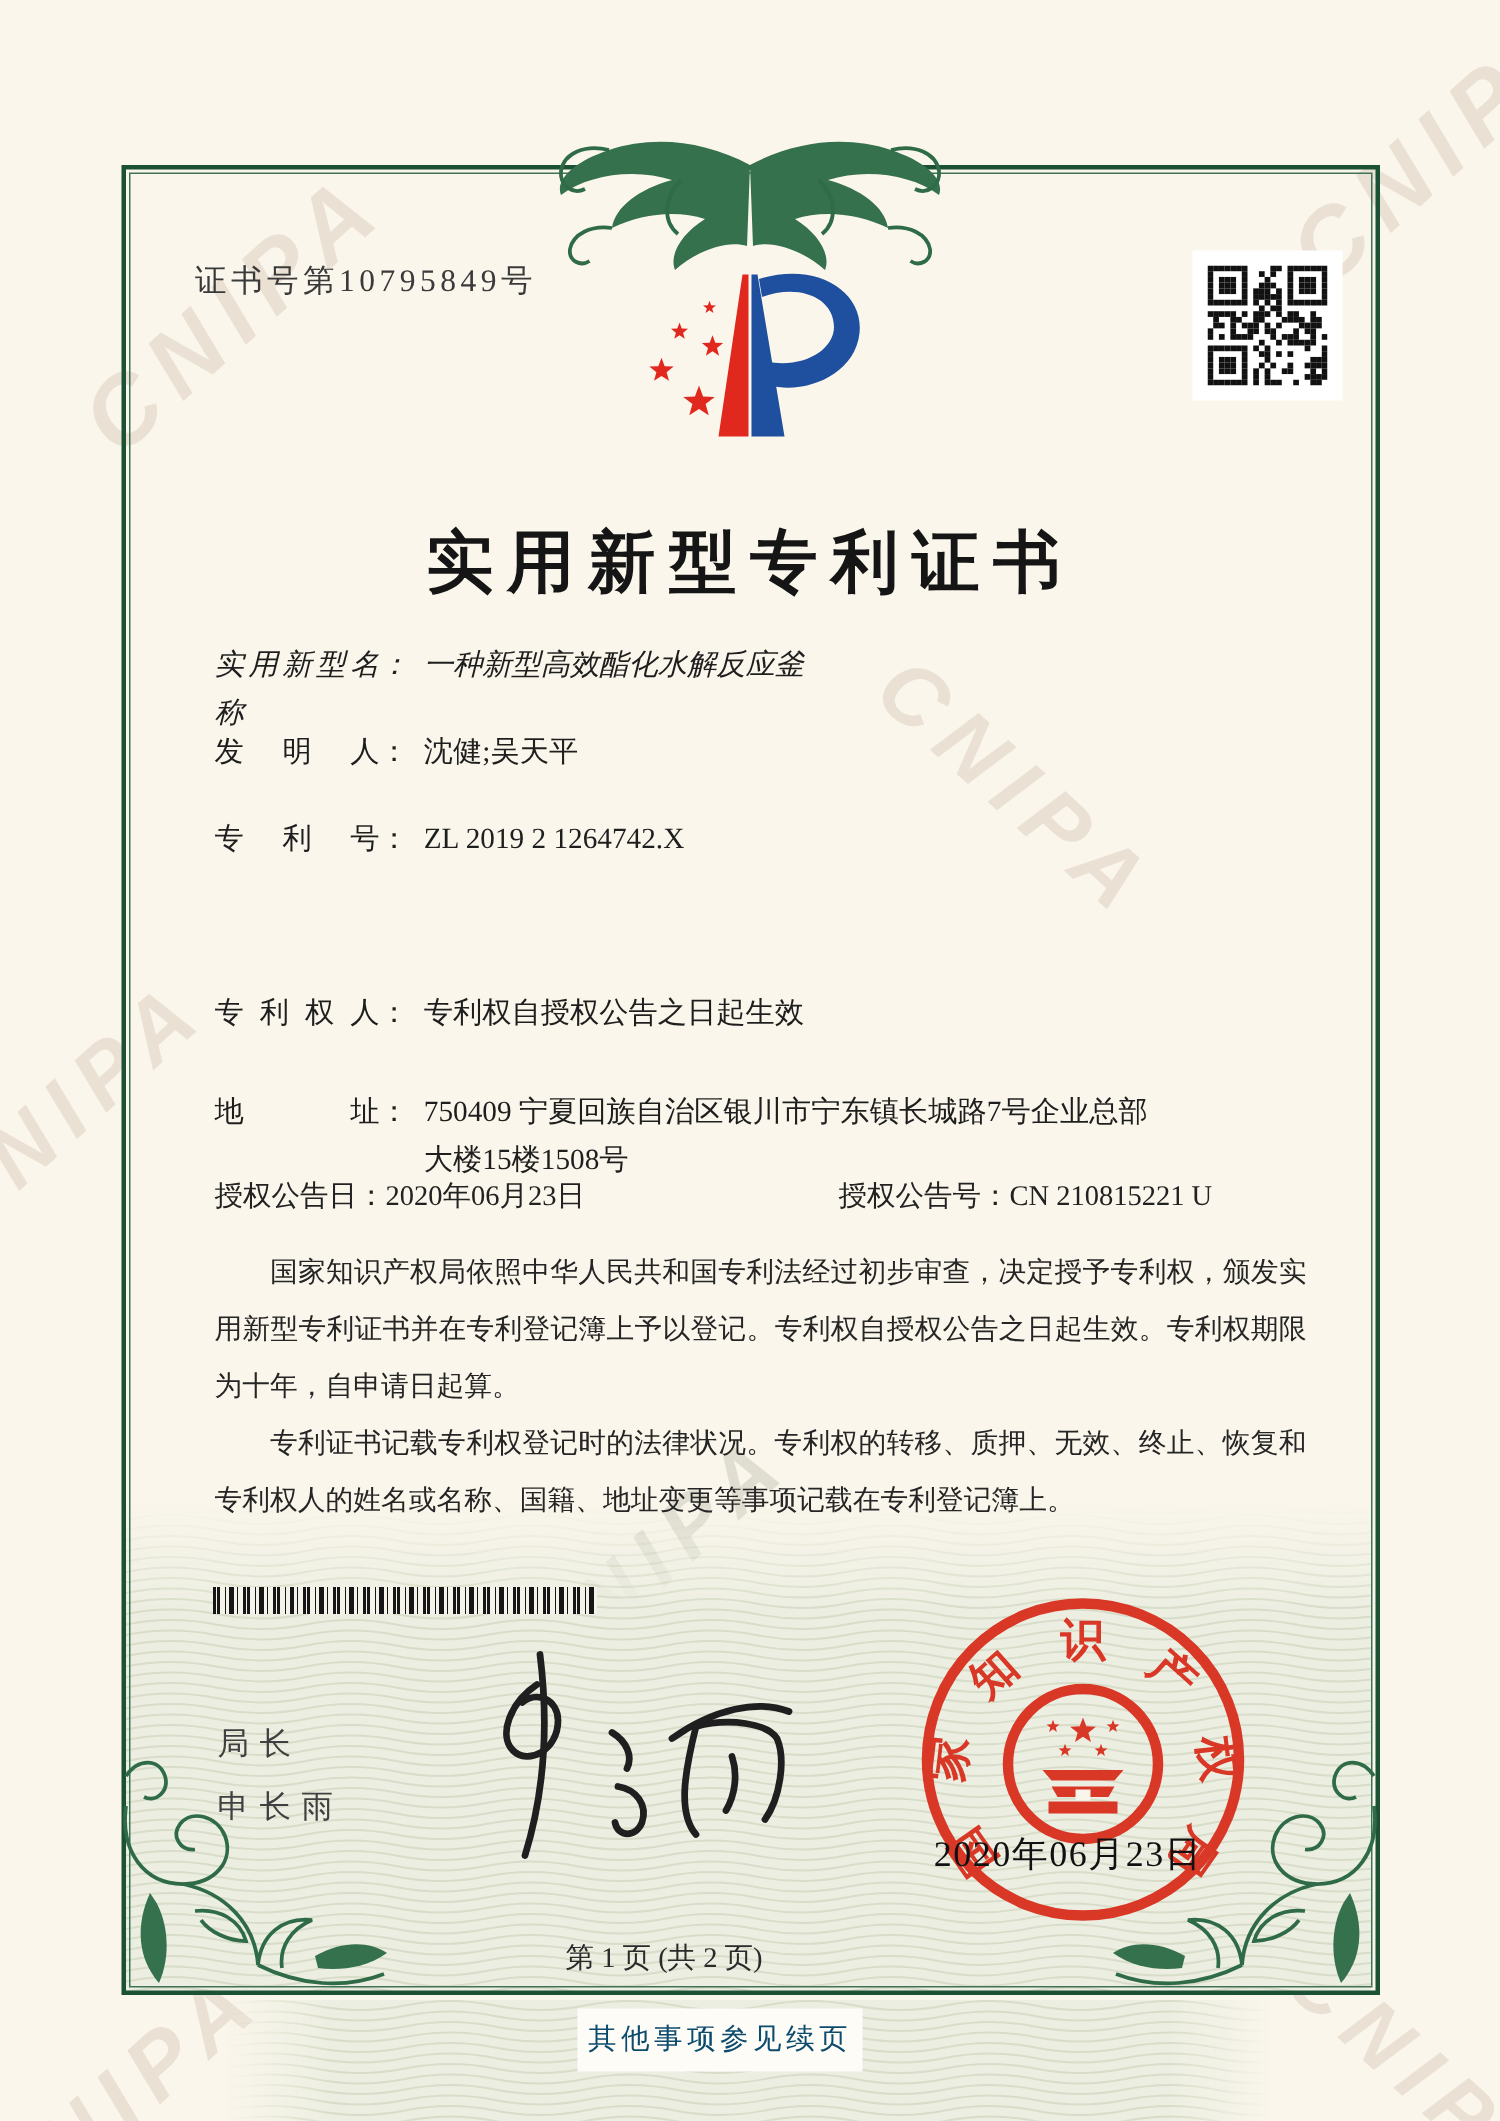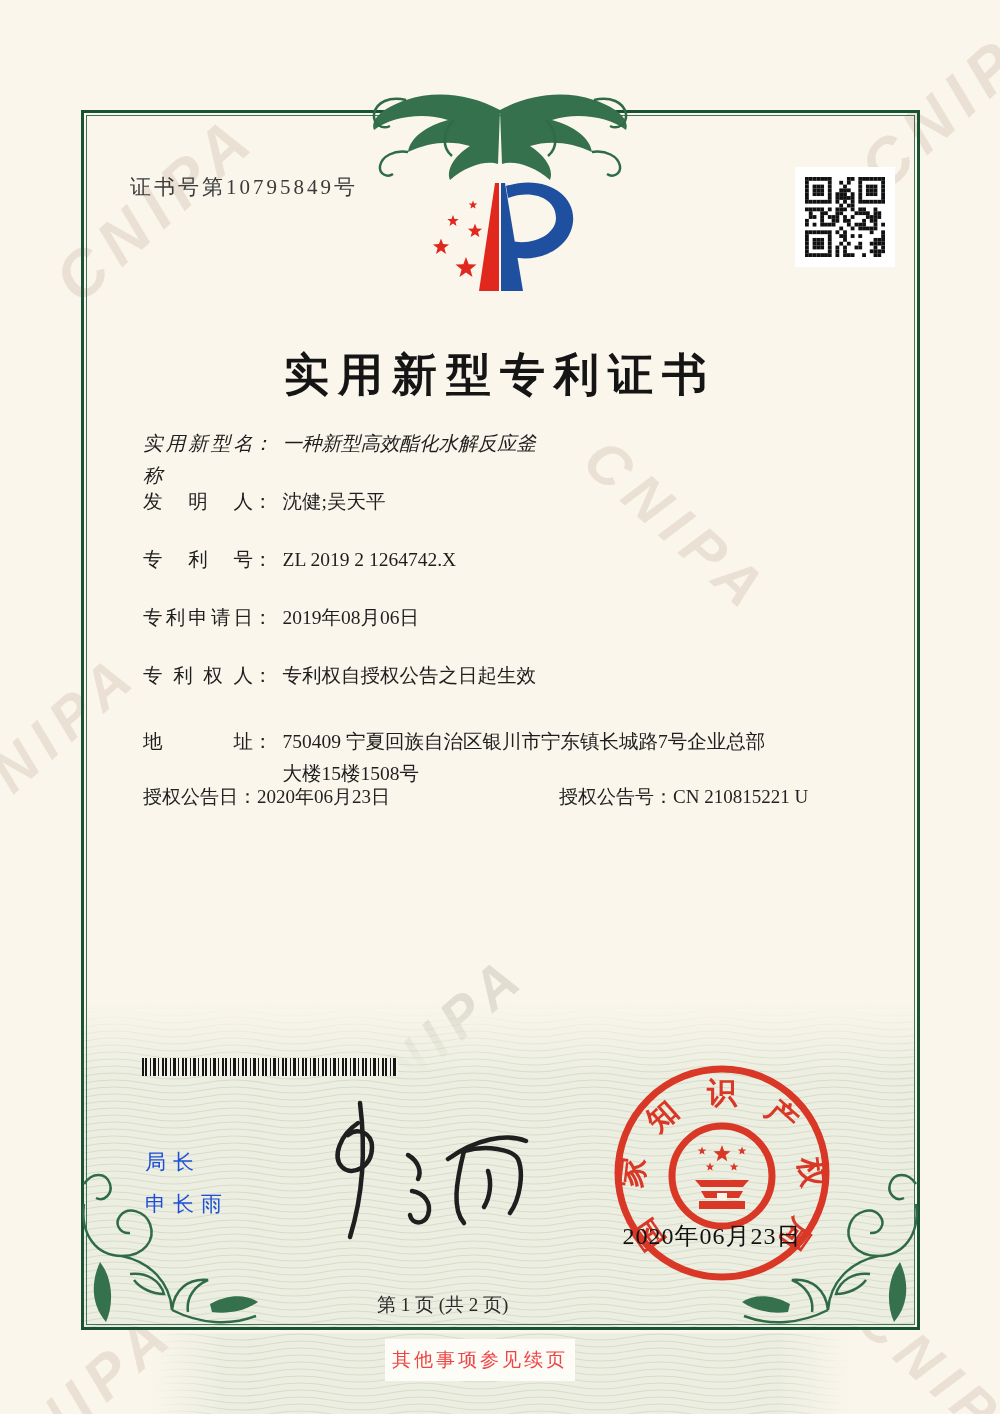--- a/index.html
+++ b/index.html
@@ -71,42 +71,42 @@
   
   .barcode{
     position:absolute; left:142px; top:1058px; width:256px; height:18px; z-index:3;
     background:repeating-linear-gradient(90deg,
       #161616 0 2px,#f5f3e9 2px 3px,#161616 3px 5px,#f5f3e9 5px 8px,
       #161616 8px 9px,#f5f3e9 9px 11px,#161616 11px 14px,#f5f3e9 14px 16px,
       #161616 16px 17px,#f5f3e9 17px 20px);
   }
   .signer{
     position:absolute; left:145px; font-size:21px; letter-spacing:7px; z-index:3;
-    font-family:"Liberation Sans","DejaVu Sans",sans-serif; color:#1d4ed8;
+    font-family:"Liberation Sans","DejaVu Sans",sans-serif; color:#404040;
   }
   .signer.t{top:1148px;}
   .signer.n{top:1190px;}
   .signature{position:absolute; left:280px; top:1095px; z-index:3;}
   .seal{position:absolute; left:607px; top:1058px; z-index:4; opacity:0.95;}
   .seal-char{
     font-size:30px; font-weight:bold; fill:#d92f1e;
     font-family:"Liberation Serif","DejaVu Serif",serif;
   }
   .seal-date{
     position:absolute; left:612px; top:1220px; width:200px; text-align:center;
     font-size:24px; letter-spacing:1px; color:#111; z-index:5;
   }
   .page-info{
     position:absolute; left:377px; top:1292px; width:200px; text-align:left;
     font-size:19px; color:#2a2a2a; z-index:3;
   }
   .footer-note{
     position:absolute; left:385px; top:1339px; width:190px; height:42px;
     background:#fdfcf7; z-index:3; text-align:center; line-height:42px;
-    font-size:19px; letter-spacing:3px; color:#ef4444;
+    font-size:19px; letter-spacing:3px; color:#0c4a6e;
   }
 </style>
 </head>
 <body>
 
 <div class="page">
 
   <div class="wm" style="left:40px; top:262px; font-size:64px; transform:rotate(-42deg);">CNIPA</div>
   <div class="wm" style="left:845px; top:150px; font-size:64px; transform:rotate(-42deg);">CNIPA</div>
   <div class="wm" style="left:616px; top:425px; font-size:58px; transform:rotate(42deg);">CNIPA</div>
@@ -459,37 +459,38 @@
 
   <div class="field-row" style="top:428px;font-style:italic;">
     <span class="f-label">实用新型名称</span><span class="f-colon">：</span><span class="f-value">一种新型高效酯化水解反应釜</span>
   </div>
   <div class="field-row" style="top:486px;">
     <span class="f-label">发明人</span><span class="f-colon">：</span><span class="f-value">沈健;吴天平</span>
   </div>
   <div class="field-row" style="top:544px;">
     <span class="f-label">专利号</span><span class="f-colon">：</span><span class="f-value">ZL 2019 2 1264742.X</span>
   </div>
-  <div class="field-row" style="top:602px;">
-    <span class="f-label">专利申请日</span><span class="f-colon">：</span><span class="f-value">2019年08月06日</span>
-  </div>
   <div class="field-row" style="top:660px;">
     <span class="f-label">专利权人</span><span class="f-colon">：</span><span class="f-value">专利权自授权公告之日起生效</span>
   </div>
   <div class="field-row" style="top:726px;">
     <span class="f-label">地址</span><span class="f-colon">：</span><span class="f-value wrap">750409 宁夏回族自治区银川市宁东镇长城路7号企业总部大楼15楼1508号</span>
   </div>
 
   <div class="grant-row">
     <span>授权公告日</span><span>：</span><span>2020年06月23日</span>
     <span class="grant-no">
       <span>授权公告号</span><span>：</span><span>CN 210815221 U</span>
     </span>
   </div>
 
+  <div class="body-text">
+    <p>国家知识产权局依照中华人民共和国专利法经过初步审查，决定授予专利权，颁发实用新型专利证书并在专利登记簿上予以登记。专利权自授权公告之日起生效。专利权期限为十年，自申请日起算。</p>
+    <p>专利证书记载专利权登记时的法律状况。专利权的转移、质押、无效、终止、恢复和专利权人的姓名或名称、国籍、地址变更等事项记载在专利登记簿上。</p>
+  </div>
 
   <div class="barcode"></div>
 
   <div class="signer t">局长</div>
   <div class="signer n">申长雨</div>
 
   <svg class="signature" width="270" height="155" viewBox="0 0 270 155">
     <g fill="none" stroke="#1f1f1f" stroke-width="4.5" stroke-linecap="round">
       <path d="M78,28 C60,40 52,62 62,72 C72,82 92,72 92,52 C92,38 78,32 68,40"></path>
       <path d="M80,8 C84,40 86,90 70,142"></path>

